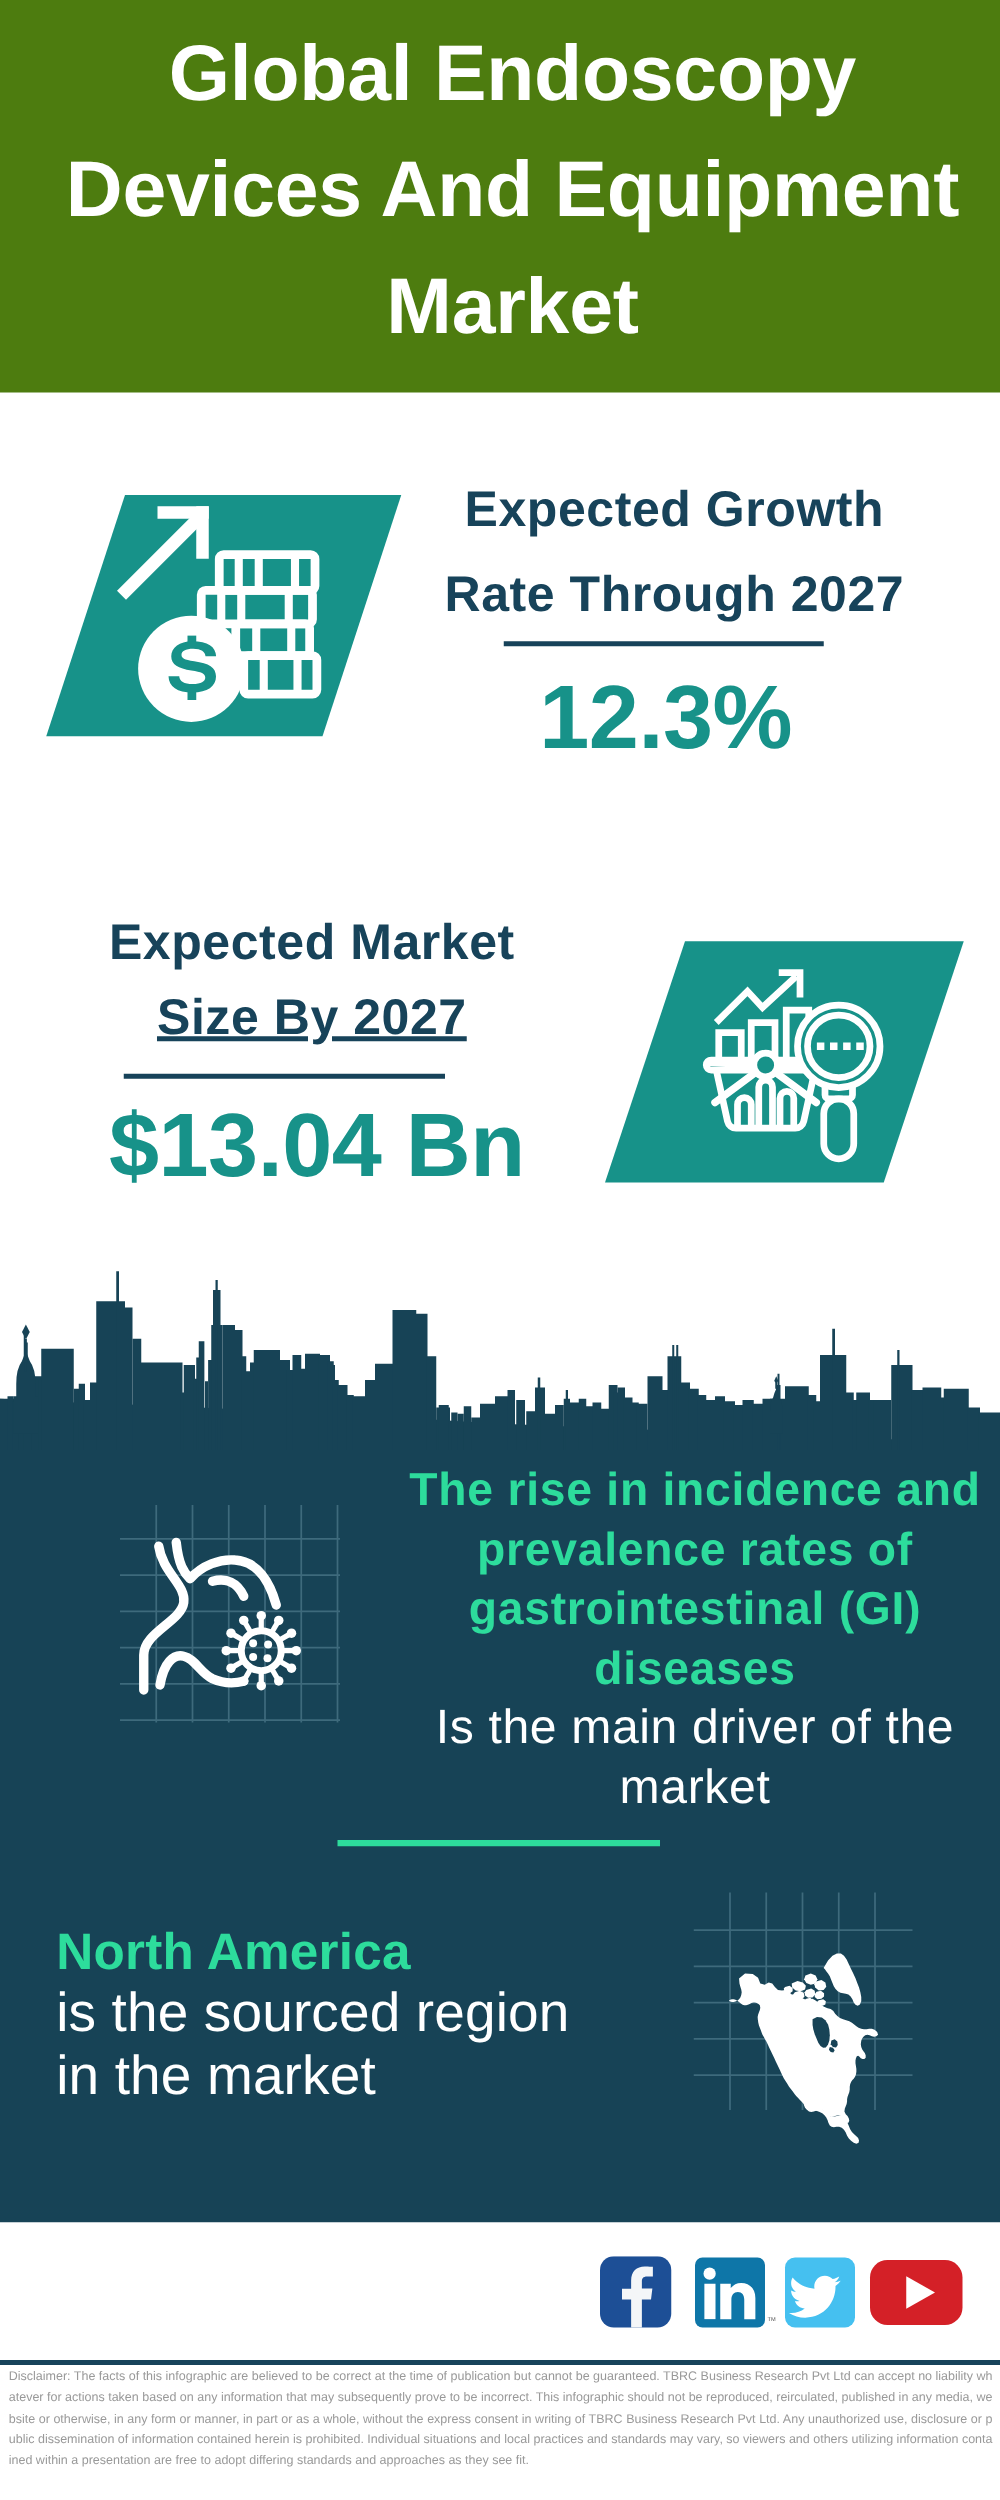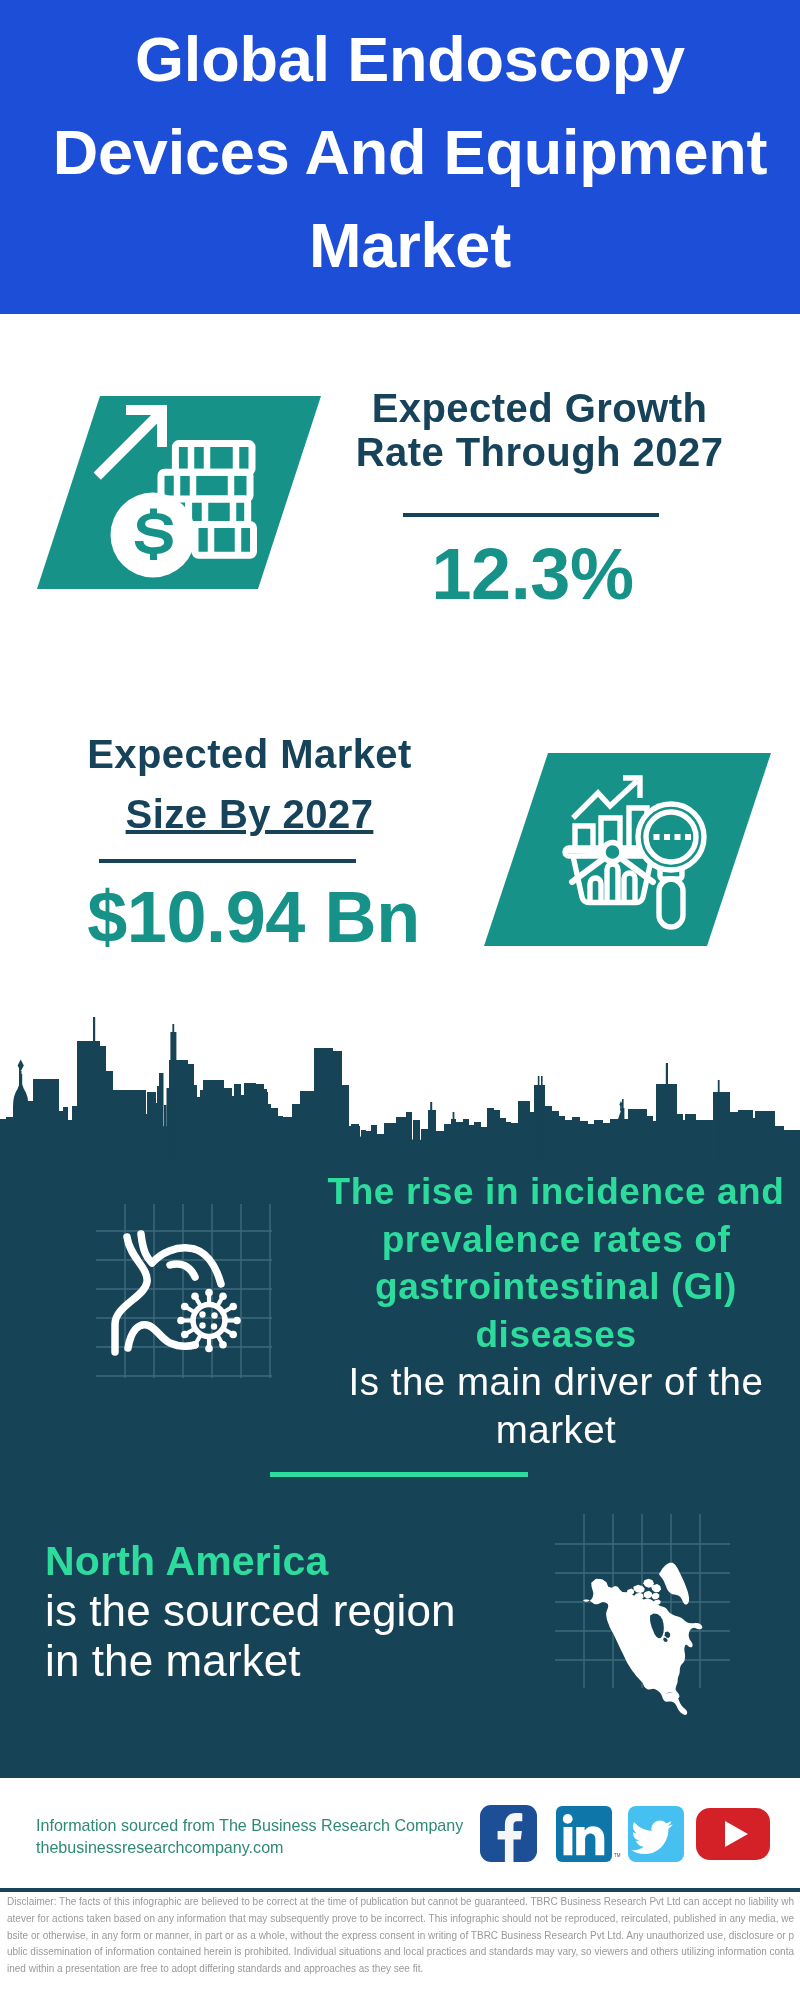--- a/index.html
+++ b/index.html
@@ -1,21 +1,21 @@
 <!DOCTYPE html>
 <html><head>
 <meta charset="utf-8">
 <style>
   * { margin:0; padding:0; box-sizing:border-box; }
   html,body { width:800px; height:2000px; }
   body { font-family:"Liberation Sans", sans-serif; background:#ffffff; overflow:hidden; -webkit-font-smoothing:antialiased; }
   .page { position:relative; width:800px; height:2000px; background:#ffffff; overflow:hidden; }
 
   
-  .header { position:absolute; left:0; top:0; width:800px; height:314px; background:#1d4ed8; }
+  .header { position:absolute; left:0; top:0; width:800px; height:314px; background:#4d7c0f; }
   .header-title {
     position:absolute; left:10px; top:13px; width:800px;
     color:#ffffff; font-size:63px; font-weight:bold; line-height:93px;
     text-align:center; letter-spacing:-0.2px;
   }
 
   
   .para { position:absolute; }
   .para svg { display:block; }
 
@@ -90,21 +90,21 @@
           <rect x="150" y="118.5" width="7" height="8"></rect>
           <rect x="150" y="162" width="7" height="8"></rect>
           <path d="M153.6,123 c-9.9,0 -16.6,5.1 -16.6,12 c0,6.7 5.6,9.8 16.1,11.4 c8.1,1.2 11.1,2.5 11.1,5.7 c0,3.2 -3.4,5.2 -10,5.2 c-7,0 -10.6,-2.3 -10.8,-6.3 h-8.6 c0.3,8.2 6.9,13.1 19.3,13.1 c11.9,0 18.7,-5 18.7,-12.8 c0,-7.4 -5.6,-10.6 -17.4,-12.3 c-8.3,-1.2 -10.2,-2.6 -10.2,-5.2 c0,-2.8 3.2,-4.8 9.3,-4.8 c6.4,0 9.7,2.4 9.9,6 h8.5 c-0.3,-7.6 -6.5,-12 -19.3,-12 Z"></path>
         </g>
       </g>
     </svg>
   </div>
 
   <div class="stat1-text">
     <div class="stat-label" style="position:absolute;left:0;top:0;width:415px;text-align:center;">Expected Growth</div>
-    <div class="stat-label" style="position:absolute;left:0;top:44px;width:415px;">Rate Through 2027</div>
+    <div class="stat-label" style="position:absolute;left:0;top:68px;width:415px;">Rate Through 2027</div>
     <div class="stat-rule" style="position:absolute;left:71px;top:133px;width:256px;"></div>
     <div class="stat-value" style="position:absolute;left:-4px;top:158px;width:409px;">12.3%</div>
   </div>
 
   <div class="para" style="left:460px;top:745px;width:340px;height:210px;">
     <svg width="340" height="210" viewBox="0 0 340 210">
       <polygon points="88,8 311,8 247,201 24,201" fill="#179289"></polygon>
       <g fill="none" stroke="#ffffff" stroke-width="5.4" stroke-linecap="butt" stroke-linejoin="miter">
 
         <polyline points="113,73 138,48 150,61 177,36"></polyline>
@@ -142,21 +142,21 @@
         <rect x="214.5" y="89" width="6" height="6"></rect>
         <rect x="225" y="89" width="6" height="6"></rect>
       </g>
     </svg>
   </div>
 
   <div class="stat2-text">
     <div class="stat-label" style="position:absolute;left:0;top:0;width:415px;">Expected Market</div>
     <div class="stat-label" style="position:absolute;left:0;top:60px;width:415px;text-decoration:underline;">Size By 2027</div>
     <div class="stat-rule" style="position:absolute;left:57px;top:133px;width:257px;"></div>
-    <div class="stat-value" style="position:absolute;left:4px;top:155px;width:415px;">$10.94 Bn</div>
+    <div class="stat-value" style="position:absolute;left:4px;top:155px;width:415px;">$13.04 Bn</div>
   </div>
 
   <div class="darkpanel"></div>
 
   <svg class="skyline" width="800" height="145" viewBox="0 0 800 145" preserveAspectRatio="none">
     <g fill="#174356">
         <polygon points="0,104 60,107 140,110 220,114 320,119 400,124 500,128 600,132 700,136 800,139 800,145 0,145"></polygon>
         <rect x="0" y="104.0" width="15" height="42.0"></rect>
         <rect x="6" y="102.0" width="5" height="44.0"></rect>
         <rect x="10" y="106.0" width="5" height="40.0"></rect>
@@ -407,19 +407,15 @@
     <g>
       <rect x="150" y="1" width="56" height="56" rx="8" fill="#45c0f0"></rect>
       <path d="M194.5,19.5 c-1.5,0.7 -3.1,1.1 -4.8,1.3 c1.7,-1 3.1,-2.7 3.7,-4.6 c-1.6,1 -3.4,1.7 -5.3,2 c-1.5,-1.6 -3.7,-2.7 -6.2,-2.7 c-4.7,0 -8.5,3.8 -8.5,8.5 c0,0.7 0.1,1.3 0.2,1.9 c-7.1,-0.4 -13.3,-3.7 -17.5,-8.9 c-0.7,1.3 -1.2,2.7 -1.2,4.3 c0,3 1.5,5.5 3.8,7.1 c-1.4,-0.1 -2.7,-0.4 -3.8,-1.1 v0.1 c0,4.1 2.9,7.5 6.8,8.3 c-0.7,0.2 -1.5,0.3 -2.2,0.3 c-0.6,0 -1.1,-0.1 -1.6,-0.2 c1.1,3.4 4.2,5.9 7.9,6 c-2.9,2.3 -6.6,3.6 -10.6,3.6 c-0.7,0 -1.4,0 -2,-0.1 c3.8,2.4 8.2,3.8 13,3.8 c15.6,0 24.2,-12.9 24.2,-24.2 l0,-1.1 c1.7,-1.2 3.1,-2.7 4.3,-4.4 Z" fill="#ffffff"></path>
     </g>
     <g>
       <rect x="218" y="3" width="74" height="52" rx="14" fill="#d42027"></rect>
       <path d="M247,16 L270,29 L247,42 Z" fill="#ffffff"></path>
     </g>
   </svg>
 
-  <div class="src-text">
-    <div>Information sourced from The Business Research Company</div>
-    <div>thebusinessresearchcompany.com</div>
-  </div>
   <div class="disclaimer">Disclaimer: The facts of this infographic are believed to be correct at the time of publication but cannot be guaranteed. TBRC Business Research Pvt Ltd can accept no liability whatever for actions taken based on any information that may subsequently prove to be incorrect. This infographic should not be reproduced, reirculated, published in any media, website or otherwise, in any form or manner, in part or as a whole, without the express consent in writing of TBRC Business Research Pvt Ltd. Any unauthorized use, disclosure or public dissemination of information contained herein is prohibited. Individual situations and local practices and standards may vary, so viewers and others utilizing information contained within a presentation are free to adopt differing standards and approaches as they see fit.</div>
 
 </div>
 
 </body></html>

